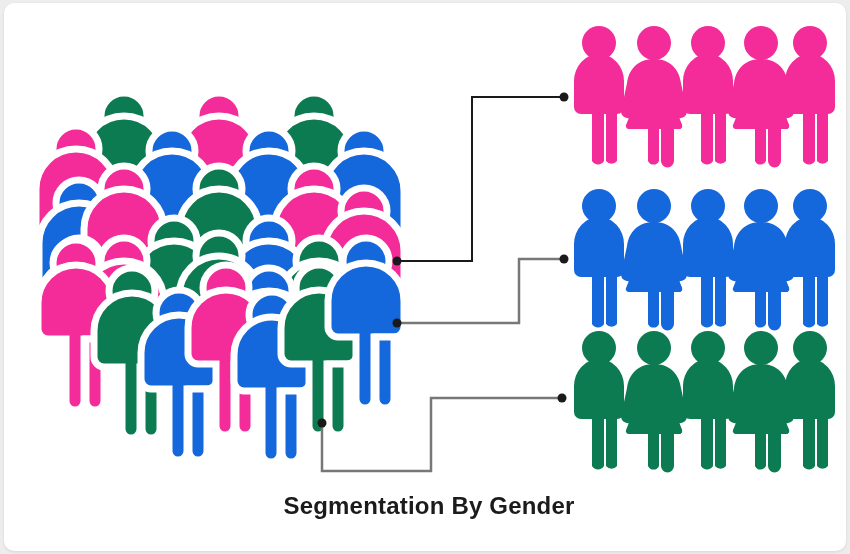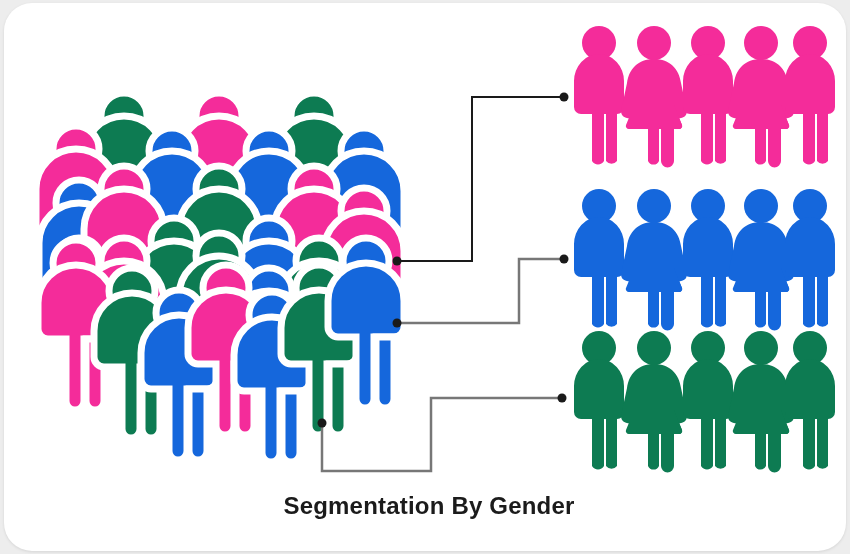--- a/index.html
+++ b/index.html
@@ -51,21 +51,21 @@
     font-weight: bold;
     letter-spacing: 0.2px;
     color: #1b1b1b;
     white-space: nowrap;
   }
 </style>
 </head>
 <body style="background: rgb(237, 237, 237);">
 
 <div id="stage">
-  <div id="card" style="background: rgb(255, 255, 255); border-radius: 28px;">
+  <div id="card" style="background: rgb(255, 255, 255); border-radius: 10px;">
 
     <div id="artboard">
       <svg width="850" height="554" viewBox="0 0 850 554" xmlns="http://www.w3.org/2000/svg">
         <defs>
 
           <g id="bust">
             <circle cx="0" cy="-42" r="23"></circle>
             <path d="M -40 40 L -40 -2 A 40 40 0 0 1 40 -2 L 40 40 Z"></path>
           </g>
 

